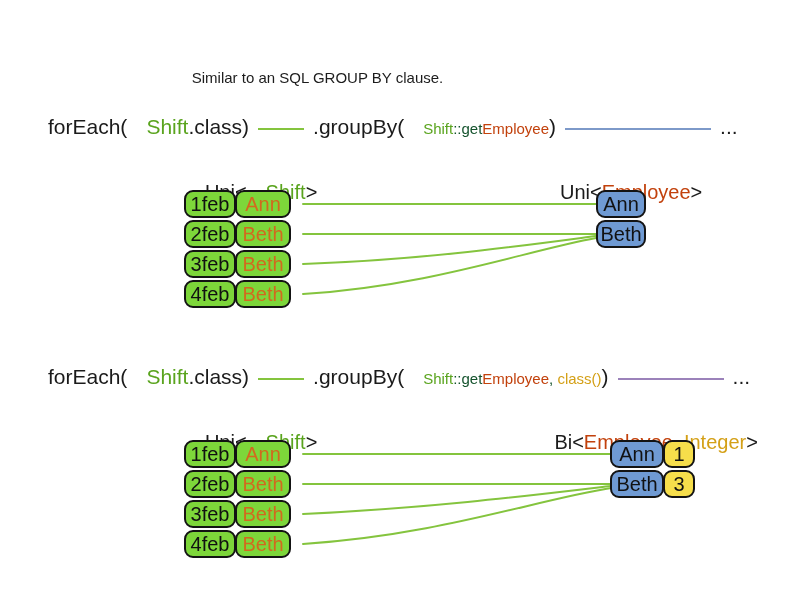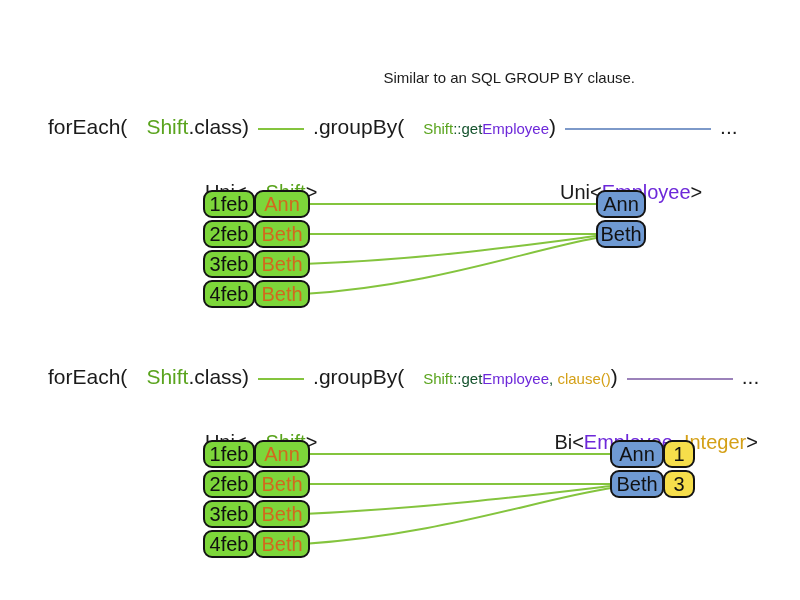--- a/index.html
+++ b/index.html
@@ -1,37 +1,37 @@
 <!DOCTYPE html>
 <html><head>
 <meta charset="utf-8">
 <style>
   html,body {margin:0; padding:0; background:#ffffff;}
   .slide {position:relative; width:800px; height:600px; background:#ffffff;
           font-family:"Liberation Sans", sans-serif; overflow:hidden; color:#1b1b1b;}
 
   .title {position:absolute; top:16px; left:0; width:800px; text-align:center;
           font-size:37px; letter-spacing:0; color:#1c1c1c;}
-  .subtitle {position:absolute; top:69px; left:0; width:635px; text-align:right;
+  .subtitle {position:absolute; top:69px; left:0; width:635px; text-align:center;
              font-size:15px; color:#1c1c1c;}
 
   .code-row {position:absolute; left:48px; display:flex; align-items:baseline; white-space:pre;}
   .t {font-size:21px; color:#1b1b1b;}
   .s {font-size:15px; color:#14532d;}
   .green {color:#5aa41e;margin-left:19px;}
-  .blue  {color:#6d28d9;}
+  .blue  {color:#c2410c;}
   .gold  {color:#d4a017;}
   .seg {align-self:center; height:0; border-top:2px solid; margin:0 9px; transform:translateY(2px);}
   .seg.g {border-color:#84c43e; width:46px;}
   .seg.b {border-color:#7d99c9; width:146px;}
   .seg.p {border-color:#9b82ba; width:106px;}
 
   .type-label {position:absolute; font-size:20px; color:#1b1b1b; text-align:center; white-space:pre;}
 
-  .shift-table {position:absolute; left:203px;}
+  .shift-table {position:absolute; left:184px;}
   .srow {display:flex; margin-bottom:2px;}
   .cell {box-sizing:border-box; height:28px; border:2px solid #131313; border-radius:9px;
          display:flex; align-items:center; justify-content:center; font-size:20px;}
   .cell.date {width:52px; background:#7dd63a; color:#111111;}
   .cell.name {width:56px; background:#7dd63a; color:#d2691e; margin-left:-1px;}
 
   .group-col {position:absolute;}
   .grow {display:flex; margin-bottom:2px;}
   .gcell {box-sizing:border-box; height:28px; border:2px solid #131313; border-radius:9px;
           display:flex; align-items:center; justify-content:center; font-size:20px; color:#111111;}
@@ -112,21 +112,21 @@
   <div class="code-row" style="top:365px;">
     <span class="t">forEach(</span>
     <span class="t green">Shift</span>
     <span class="t">.class)</span>
     <div class="seg g"></div>
     <span class="t">.groupBy(</span>
     <span class="s green">Shift</span>
     <span class="s">::get</span>
     <span class="s blue">Employee</span>
     <span class="s">, </span>
-    <span class="s gold">clause()</span>
+    <span class="s gold">class()</span>
     <span class="t">)</span>
     <div class="seg p"></div>
     <span class="t">...</span>
   </div>
 
   <div class="type-label" style="left:160px; top:408px; width:180px;">
     <span>Uni&lt;</span><span class="green">Shift</span><span>&gt;</span>
   </div>
   <div class="type-label" style="left:515px; top:408px; width:260px;">
     <span>Bi&lt;</span><span class="blue">Employee</span><span>, </span><span class="gold">Integer</span><span>&gt;</span>

